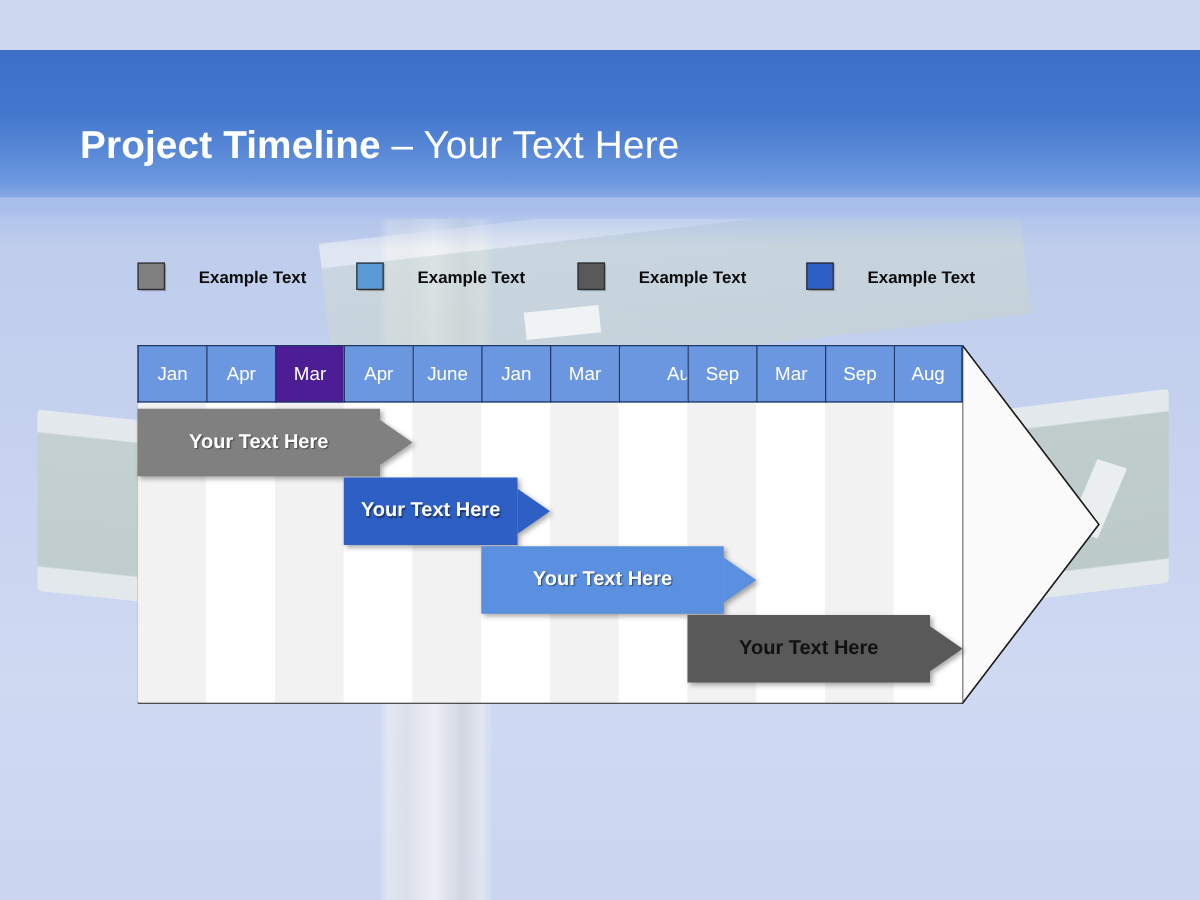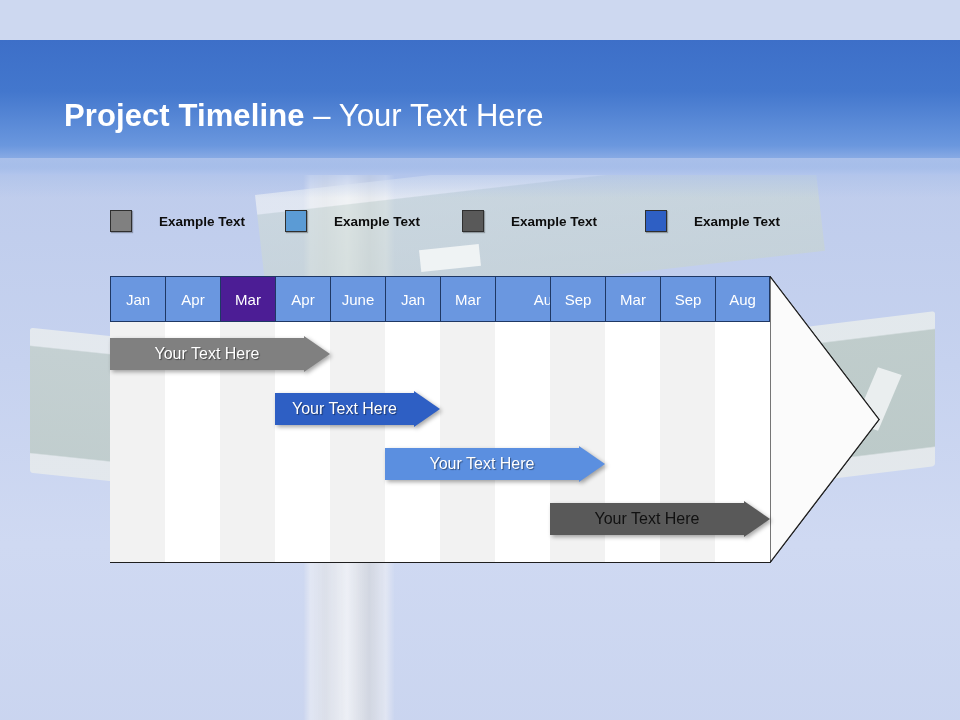--- a/index.html
+++ b/index.html
@@ -68,22 +68,22 @@
      display:flex;align-items:center;justify-content:center;
      color:#ffffff;font-size:15px;}
   .hdr-cell:last-child{border-right:1px solid #1f3864;}
 
   .grid{position:absolute;left:0;top:46px;width:660px;height:240px;display:flex;}
   .gcol{width:55px;height:240px;}
 
   
   .bar{position:absolute;height:36px;display:flex;align-items:center;
        filter:drop-shadow(2px 2px 2px rgba(0,0,0,.35));}
-  .bar .body{height:32px;display:flex;align-items:center;justify-content:center;
-       box-sizing:border-box;}
+  .bar .body{height:54px;display:flex;align-items:center;justify-content:center;
+       box-sizing:border-box;font-weight:bold;}
   .bar .tip{width:0;height:0;border-top:18px solid transparent;
        border-bottom:18px solid transparent;}
   .bar .label{font-size:16px;white-space:nowrap;padding:0 14px;}
 
   .shadow-soft{text-shadow:1px 1px 1px rgba(0,0,0,.45);}
 </style>
 </head>
 <body>
 
 <div id="slide">

